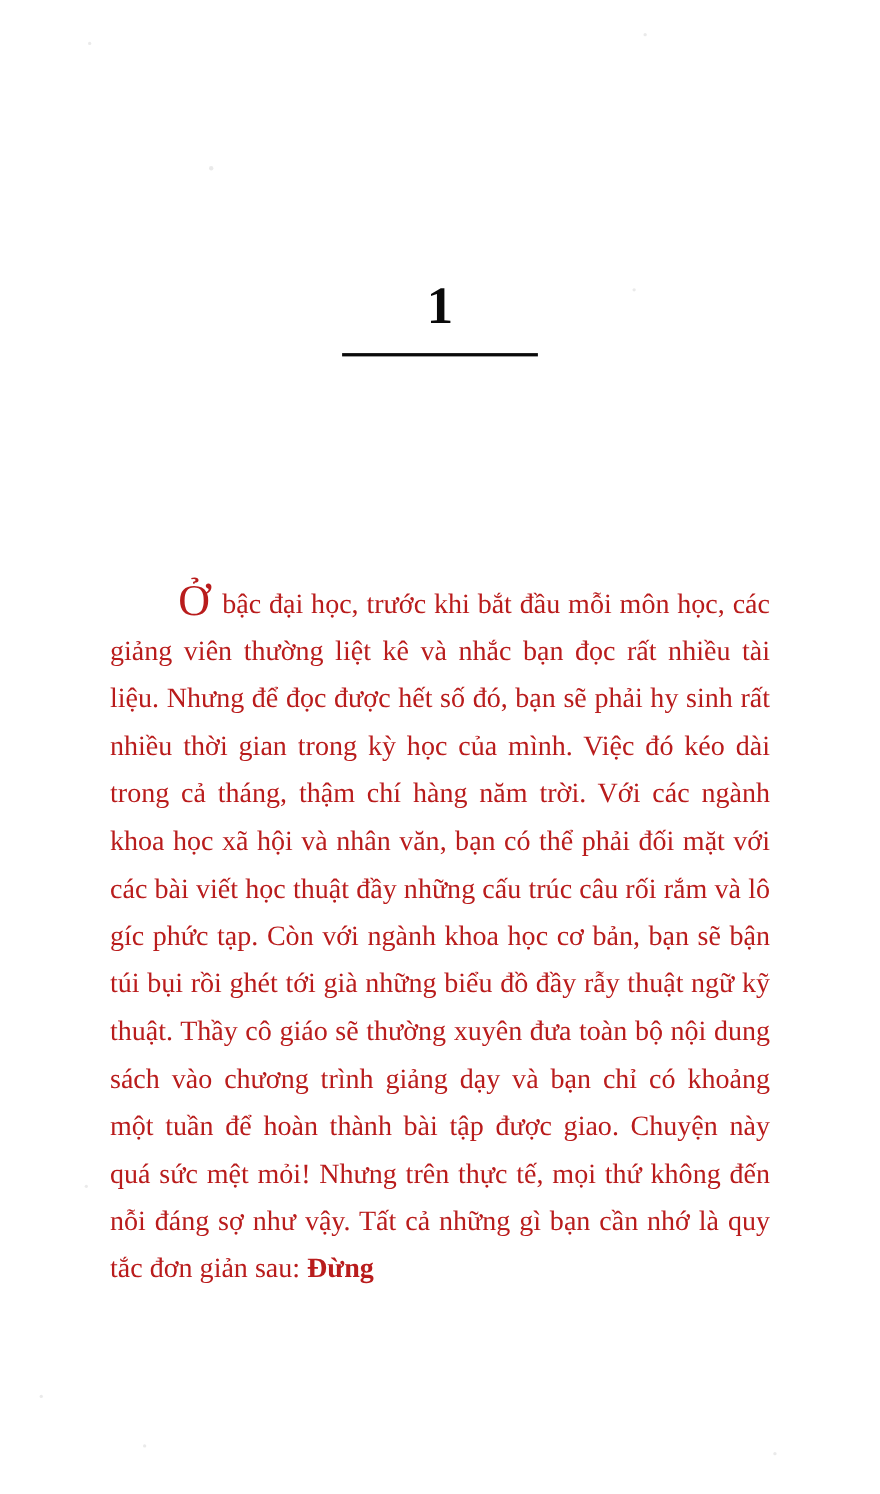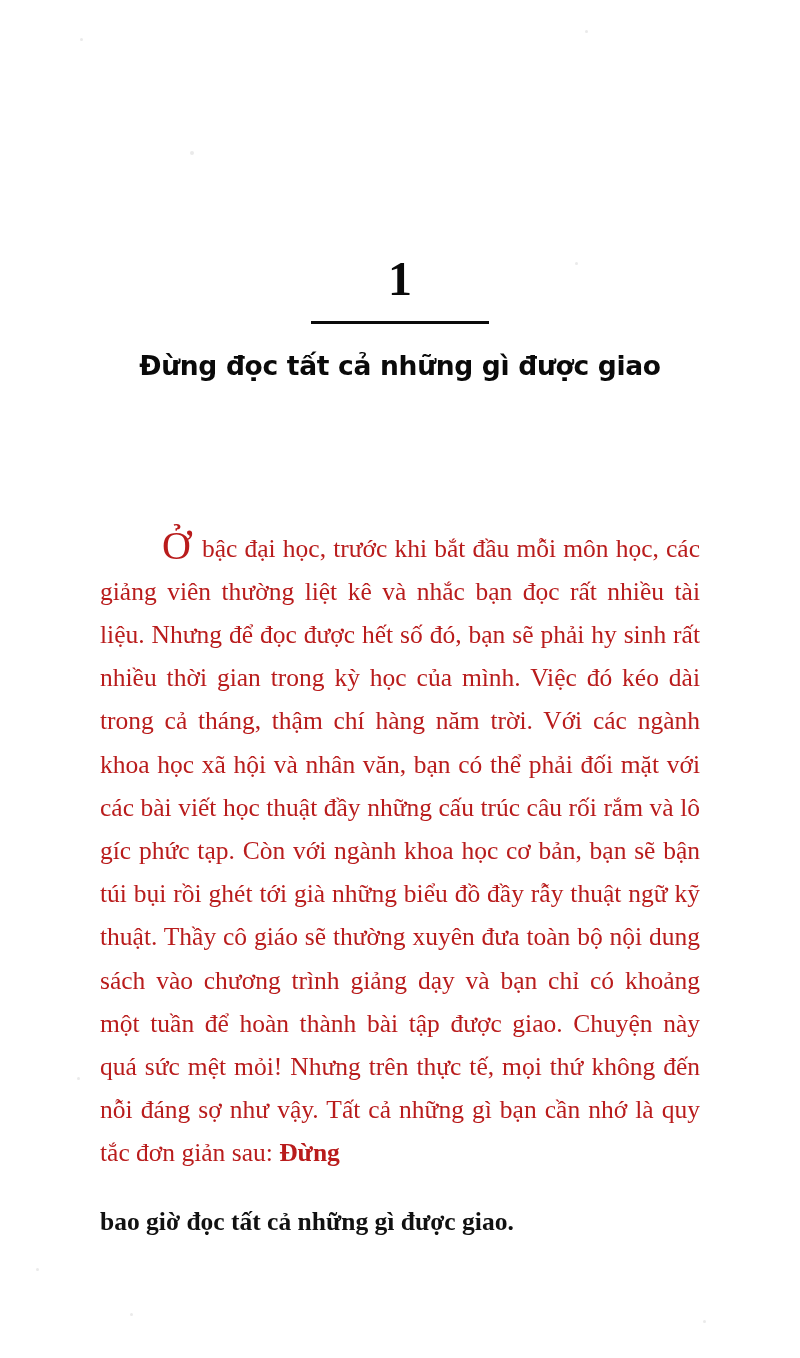--- a/index.html
+++ b/index.html
@@ -103,21 +103,19 @@
   <span class="speck" style="left:190px; top:151px; width:4px; height:4px;"></span>
   <span class="speck" style="left:575px; top:262px; width:3px; height:3px;"></span>
   <span class="speck" style="left:77px;  top:1077px;width:3px; height:3px;"></span>
   <span class="speck" style="left:36px;  top:1268px;width:3px; height:3px;"></span>
   <span class="speck" style="left:130px; top:1313px;width:3px; height:3px;"></span>
   <span class="speck" style="left:703px; top:1320px;width:3px; height:3px;"></span>
 
   <div class="chapter-block">
     <div class="chapter-number">1</div>
     <div class="chapter-rule"></div>
-    <div class="chapter-title">Đừng đọc tất cả những gì được giao</div>
   </div>
 
   <div class="body-block">
     <p class="body-text"><span class="dropcap">Ở</span><span> bậc đại học, trước khi bắt đầu mỗi môn học, các giảng viên thường liệt kê và nhắc bạn đọc rất nhiều tài liệu. Nhưng để đọc được hết số đó, bạn sẽ phải hy sinh rất nhiều thời gian trong kỳ học của mình. Việc đó kéo dài trong cả tháng, thậm chí hàng năm trời. Với các ngành khoa học xã hội và nhân văn, bạn có thể phải đối mặt với các bài viết học thuật đầy những cấu trúc câu rối rắm và lô gíc phức tạp. Còn với ngành khoa học cơ bản, bạn sẽ bận túi bụi rồi ghét tới già những biểu đồ đầy rẫy thuật ngữ kỹ thuật. Thầy cô giáo sẽ thường xuyên đưa toàn bộ nội dung sách vào chương trình giảng dạy và bạn chỉ có khoảng một tuần để hoàn thành bài tập được giao. Chuyện này quá sức mệt mỏi! Nhưng trên thực tế, mọi thứ không đến nỗi đáng sợ như vậy. Tất cả những gì bạn cần nhớ là quy tắc đơn giản sau: </span><span class="bold-tail">Đừng</span></p>
-    <div class="last-line">bao giờ đọc tất cả những gì được giao.</div>
   </div>
 
 </div>
 
 </body></html>

